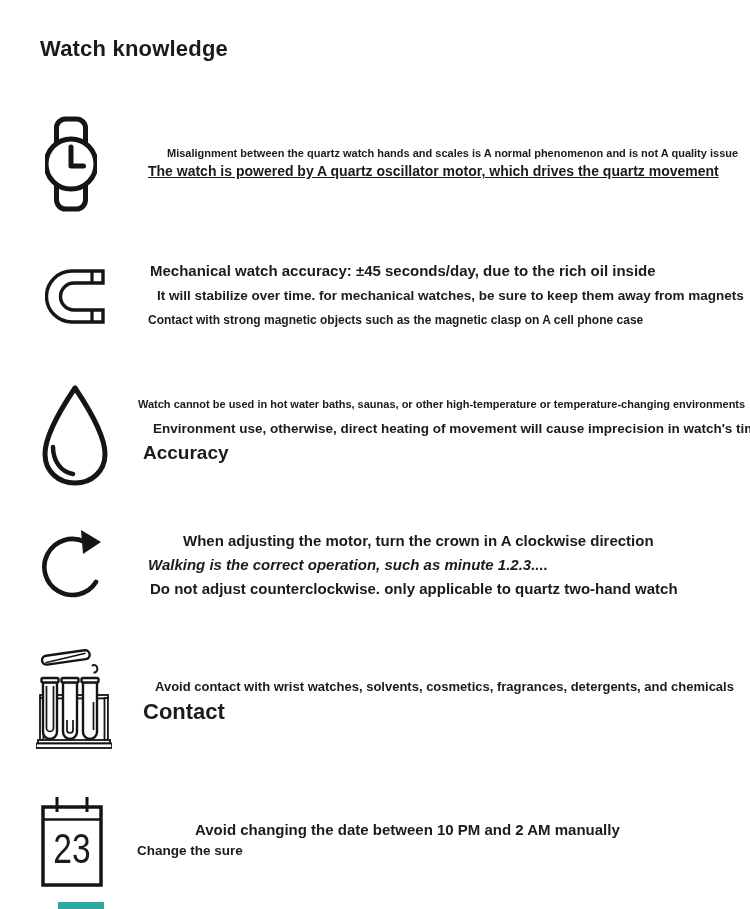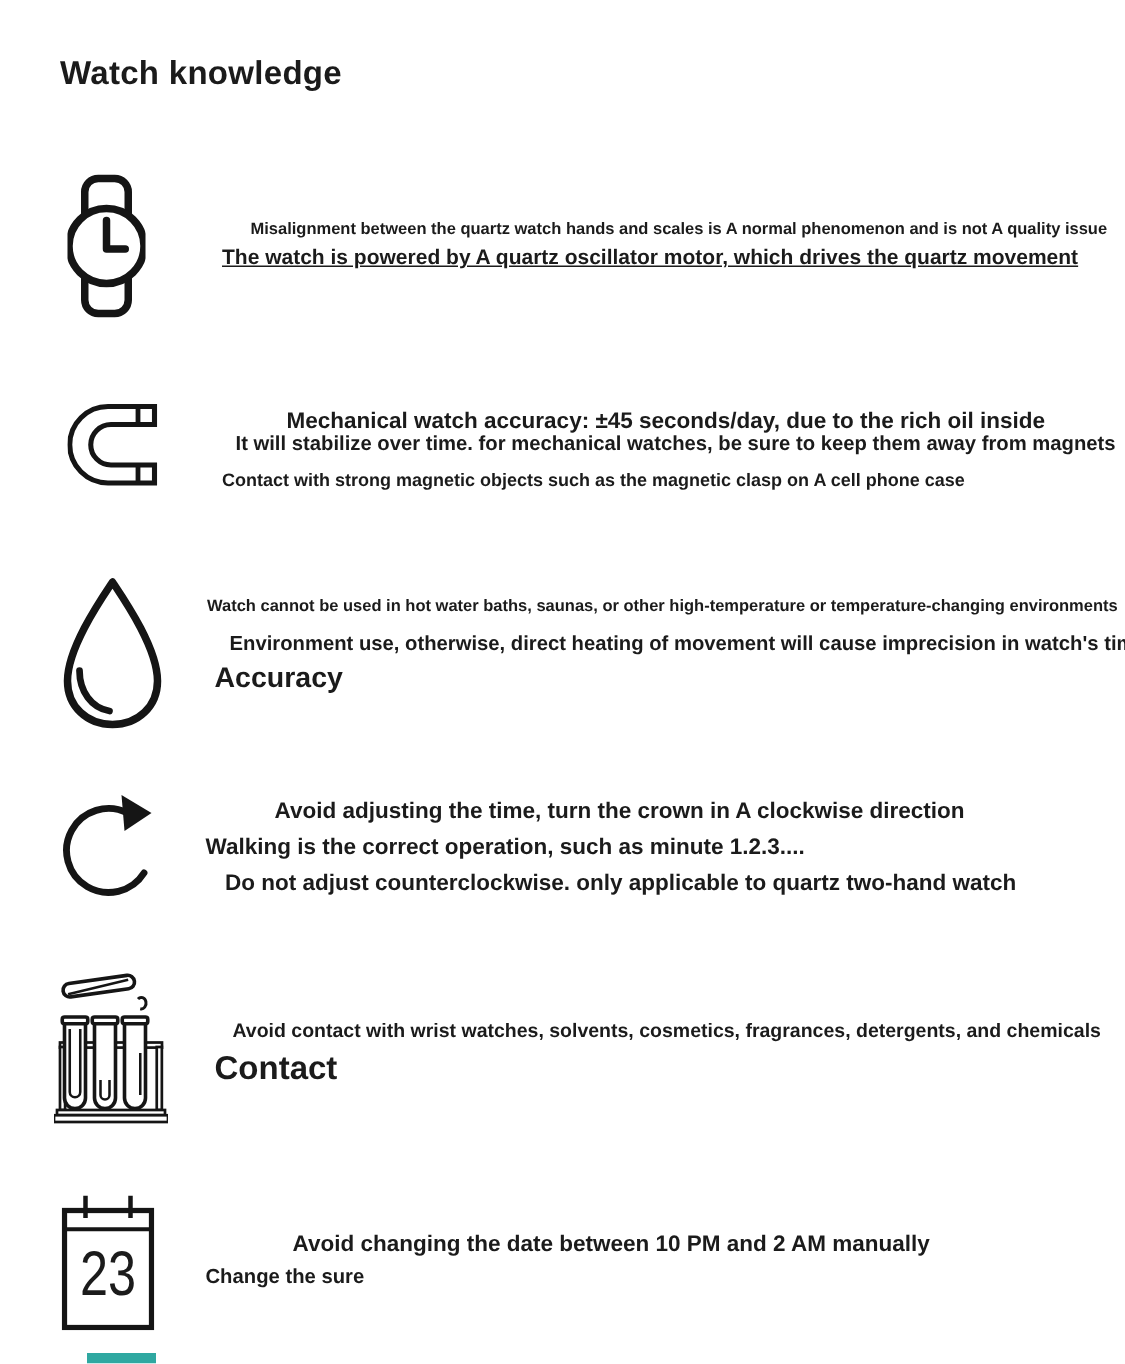--- a/index.html
+++ b/index.html
@@ -48,21 +48,21 @@
 </section>
 
 <section>
   <span class="icon" style="left:45px;top:268px;">
     <svg width="62" height="57" viewBox="0 0 62 57">
       <path d="M58 3 H27 A25.5 25.5 0 0 0 27 54 H58 V42 H29 A13 13 0 0 1 29 15 H58 Z" fill="#fff" stroke="#151515" stroke-width="3.4" stroke-linejoin="miter"></path>
       <line x1="47" y1="3" x2="47" y2="15" stroke="#151515" stroke-width="3.2"></line>
       <line x1="47" y1="42" x2="47" y2="54" stroke="#151515" stroke-width="3.2"></line>
     </svg>
   </span>
-  <div class="abs fs15" style="left:150px;top:272px;margin-left:41px;">Mechanical watch accuracy: ±45 seconds/day, due to the rich oil inside</div>
+  <div class="abs fs15" style="left:150px;top:262px;">Mechanical watch accuracy: ±45 seconds/day, due to the rich oil inside</div>
   <div class="abs fs135" style="left:157px;top:288px;">It will stabilize over time. for mechanical watches, be sure to keep them away from magnets</div>
   <div class="abs fs12" style="left:148px;top:314px;">Contact with strong magnetic objects such as the magnetic clasp on A cell phone case</div>
 </section>
 
 <section>
   <span class="icon" style="left:40px;top:384px;">
     <svg width="70" height="103" viewBox="0 0 70 103">
       <path d="M35 4 C27 16 5 48 5 70 C5 87 18 99 35 99 C52 99 65 87 65 70 C65 48 43 16 35 4 Z" fill="#fff" stroke="#151515" stroke-width="5" stroke-linejoin="round"></path>
       <path d="M13 63 C13 77 21 88 33 90" fill="none" stroke="#151515" stroke-width="4.5" stroke-linecap="round"></path>
     </svg>
@@ -72,22 +72,22 @@
   <div class="abs fs19" style="left:143px;top:442px;">Accuracy</div>
 </section>
 
 <section>
   <span class="icon" style="left:40px;top:528px;">
     <svg width="66" height="78" viewBox="0 0 66 78">
       <path d="M45 14 A28 28 0 1 0 56 54" fill="none" stroke="#151515" stroke-width="4.6" stroke-linecap="round"></path>
       <polygon points="41,2 61,14 43,26" fill="#151515"></polygon>
     </svg>
   </span>
-  <div class="abs fs15" style="left:183px;top:532px;">Avoid adjusting the time, turn the crown in A clockwise direction</div>
-  <div class="abs fs15" style="left:137px;top:556px;">Walking is the correct operation, such as minute 1.2.3....</div>
+  <div class="abs fs15" style="left:183px;top:532px;">When adjusting the motor, turn the crown in A clockwise direction</div>
+  <div class="abs fs15" style="left:148px;top:556px;font-style:italic;">Walking is the correct operation, such as minute 1.2.3....</div>
   <div class="abs fs15" style="left:150px;top:580px;">Do not adjust counterclockwise. only applicable to quartz two-hand watch</div>
 </section>
 
 <section>
   <span class="icon" style="left:36px;top:646px;">
     <svg width="76" height="104" viewBox="0 0 76 104">
 
       <g transform="rotate(-8 8 14)">
         <rect x="6" y="10" width="48" height="9" rx="4.5" fill="#fff" stroke="#151515" stroke-width="2.4"></rect>
         <line x1="9" y1="17" x2="50" y2="13" stroke="#151515" stroke-width="1.6"></line>

